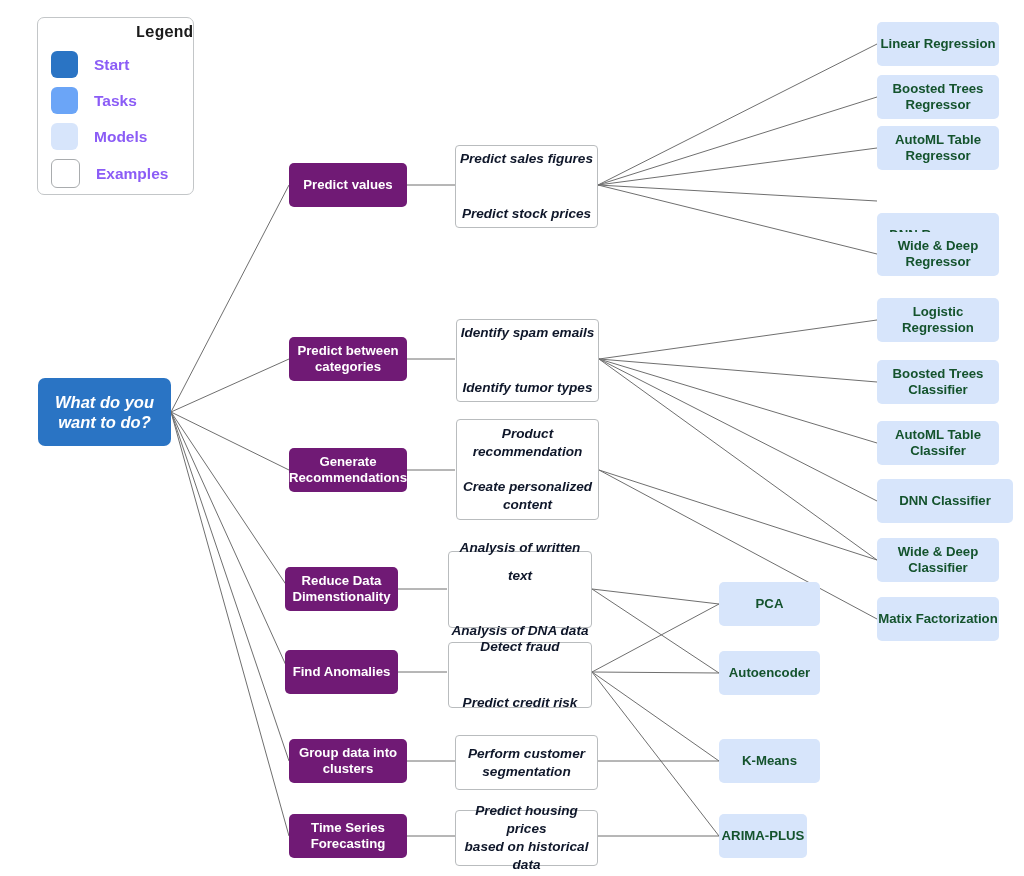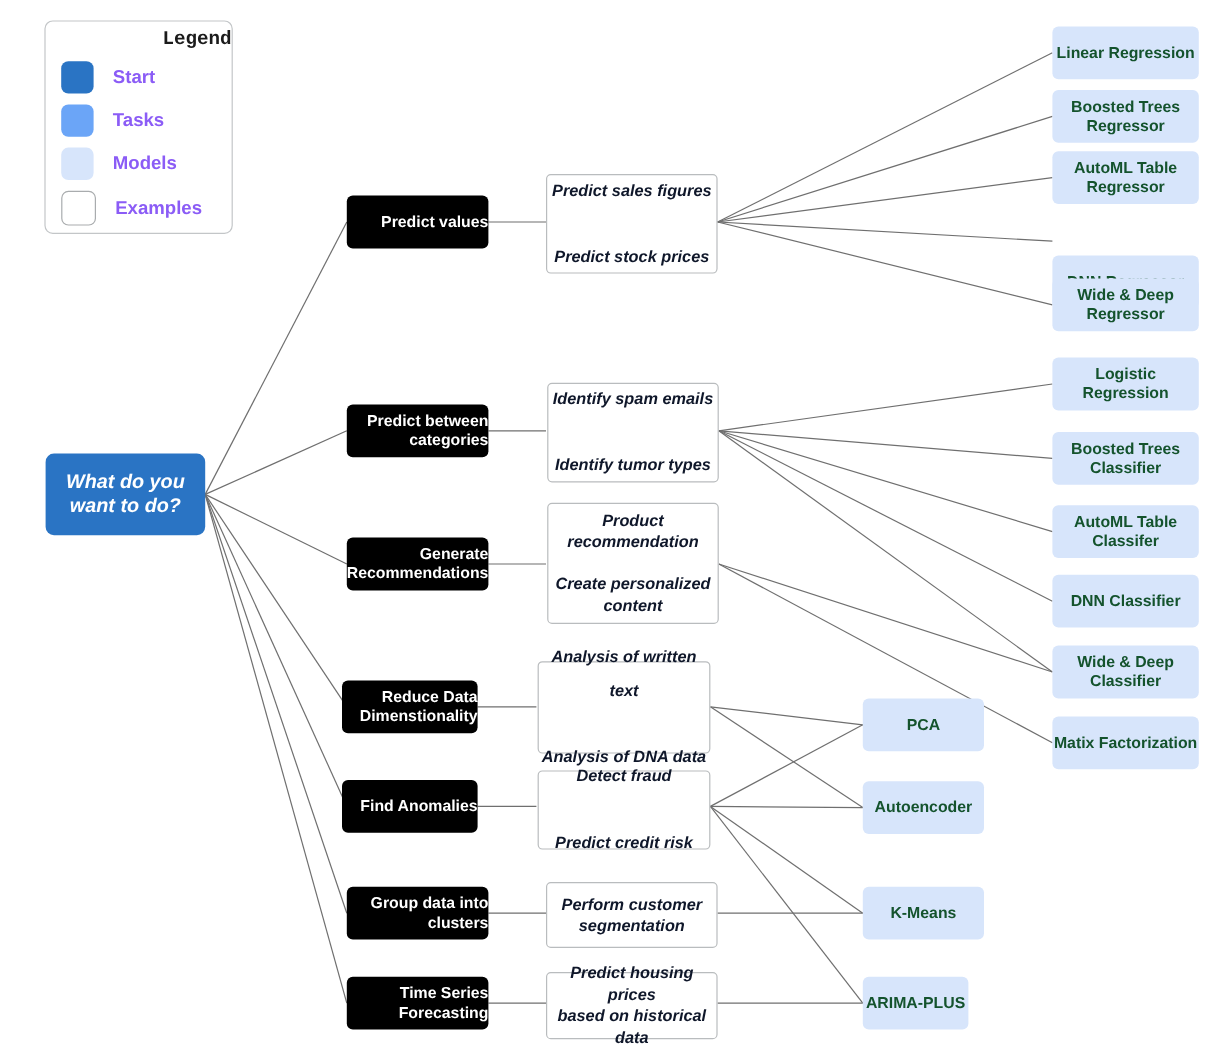--- a/index.html
+++ b/index.html
@@ -45,26 +45,25 @@
   }
   .node-start {
     background: #2a74c4;
     color: #ffffff;
     font-weight: bold;
     font-style: italic;
     font-size: 16.5px;
     border-radius: 7px;
   }
   .node-task {
-    background: #000000;
+    background: #701a75;
     color: #ffffff;
     font-weight: bold;
     font-size: 13.2px;
     border-radius: 5px;
-    text-align: right;
   }
   .node-example {
     background: #ffffff;
     color: #0f172a;
     font-style: italic;
     font-weight: bold;
     font-size: 13.6px;
     border: 1px solid #b9bcbe;
     border-radius: 4px;
   }
@@ -293,21 +292,21 @@
     <span class="lbl">Logistic Regression</span>
   </div>
   <div class="node node-model" style="left:877px; top:360px; width:122px; height:44px;">
     <span class="lbl">Boosted Trees
 Classifier</span>
   </div>
   <div class="node node-model" style="left:877px; top:421px; width:122px; height:44px;">
     <span class="lbl">AutoML Table
 Classifer</span>
   </div>
-  <div class="node node-model" style="left:877px; top:479px; width:122px; height:44px;align-items:center;">
+  <div class="node node-model" style="left:877px; top:479px; width:136px; height:44px;align-items:center;">
     <span class="lbl">DNN Classifier</span>
   </div>
   <div class="node node-model" style="left:877px; top:538px; width:122px; height:44px;">
     <span class="lbl">Wide &amp; Deep
 Classifier</span>
   </div>
   <div class="node node-model" style="left:877px; top:597px; width:122px; height:44px;">
     <span class="lbl">Matix Factorization</span>
   </div>
 

